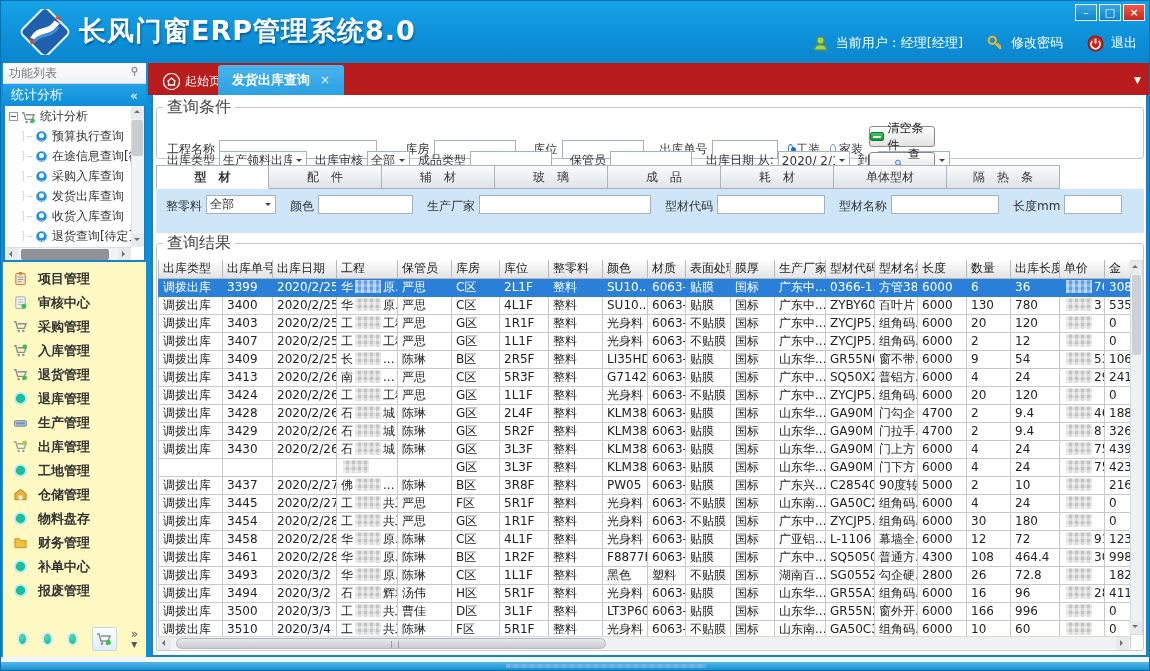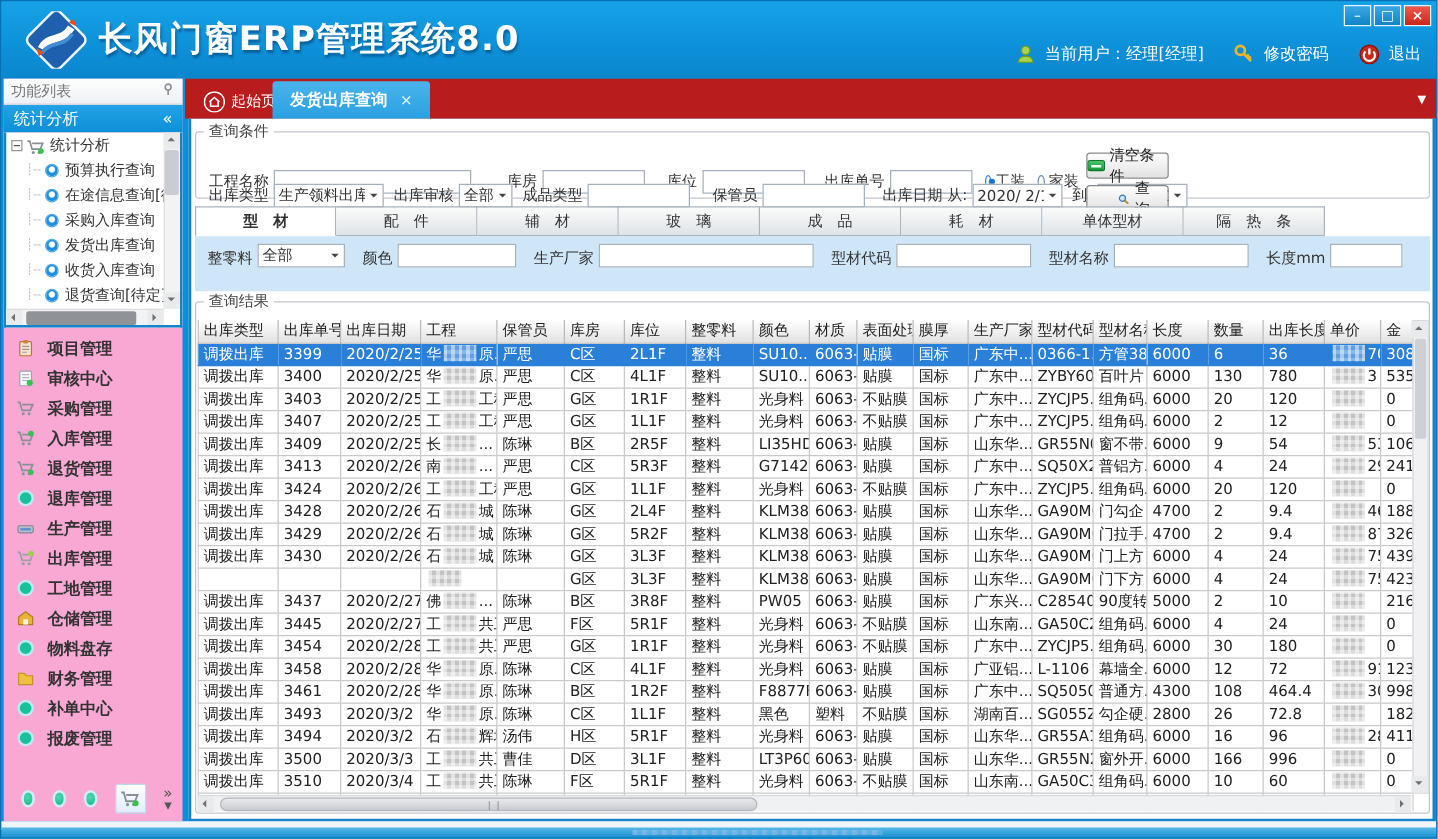--- a/index.html
+++ b/index.html
@@ -15,21 +15,21 @@
   .win-controls{position:absolute;right:6px;top:3px;display:flex;gap:2px;}
   .wbtn{width:22px;height:17px;border:1px solid #e8f4fb;background:linear-gradient(#3aa7e4,#0f85c8);
     color:#fff;font-size:11px;line-height:15px;text-align:center;cursor:pointer;}
   .wbtn.close{background:linear-gradient(#f2594a,#c8271a);font-weight:bold;}
   .user-bar{position:absolute;right:14px;top:33px;display:flex;align-items:center;gap:7px;
     color:#fff;font-size:13px;white-space:nowrap;}
   .user-bar .ic{width:17px;height:17px;display:inline-block;}
   .user-bar .sp{width:10px;}
 
   
-  .sidebar{position:absolute;left:2px;top:62px;width:145px;height:594px;background:#f9a8d4;
+  .sidebar{position:absolute;left:2px;top:62px;width:145px;height:594px;background:#fef9c3;
     display:flex;flex-direction:column;border-right:2px solid #0d90d8;}
   .func-bar{height:21px;background:linear-gradient(#fdfdfd,#eef1f4);border-bottom:1px solid #d6dade;
     color:#777;font-size:12px;display:flex;align-items:center;padding:0 6px;}
   .func-bar .grow{flex:1;}
   .group-bar{height:22px;background:linear-gradient(#23a2e6,#0d8ed6);color:#fff;font-size:13px;
     display:flex;align-items:center;padding:0 8px;}
   .group-bar .grow{flex:1;}
   .group-bar .collapse{font-size:13px;cursor:pointer;}
   .tree-box{position:relative;height:156px;border:2px solid #1286cd;border-top:none;background:#fff;overflow:hidden;}
   .tree-items{position:absolute;left:0;top:0;right:13px;bottom:13px;overflow:hidden;}
@@ -71,21 +71,21 @@
   .tab-active{position:absolute;left:70px;top:2px;height:30px;background:linear-gradient(#49b4ec,#2ba0e2);
     border-radius:3px 3px 0 0;display:flex;align-items:center;gap:10px;padding:0 14px;cursor:pointer;}
   .tab-active .tlabel{color:#fff;font-size:13px;font-weight:bold;}
   .tab-active .tclose{color:#e8f6ff;font-size:12px;cursor:pointer;}
   .tab-overflow{position:absolute;right:8px;top:12px;color:#fff;font-size:9px;cursor:pointer;}
 
   
   .content{position:absolute;left:150px;top:94px;width:997px;height:562px;background:#fff;
     border:2px solid #1583c9;border-top:none;}
   fieldset{border:1px solid #c3c8cf;border-radius:3px;margin:0;padding:0;position:absolute;background:#fff;}
-  legend{font-size:12px;color:#444;padding:0 4px;margin-left:6px;}
+  legend{font-size:16px;color:#444;padding:0 4px;margin-left:6px;}
   .fs-query{left:3px;top:2px;width:988px;height:62px;}
   .qrow{position:absolute;left:10px;right:280px;display:flex;align-items:center;white-space:nowrap;font-size:12px;color:#333;}
   .qrow1{top:22px;}
   .qrow2{top:33px;}
   .qlabel{display:inline-block;text-align:right;margin-right:4px;}
   input.box{height:19px;border:1px solid #a5b2be;background:#fff;font-size:12px;padding:0 3px;}
   .combo{height:19px;border:1px solid #a5b2be;background:#fff;display:inline-flex;align-items:center;
     font-size:12px;padding-left:3px;position:relative;cursor:pointer;}
   .combo .ct{flex:1;overflow:hidden;white-space:nowrap;}
   .combo .ca{width:14px;height:100%;display:flex;align-items:center;justify-content:center;}

